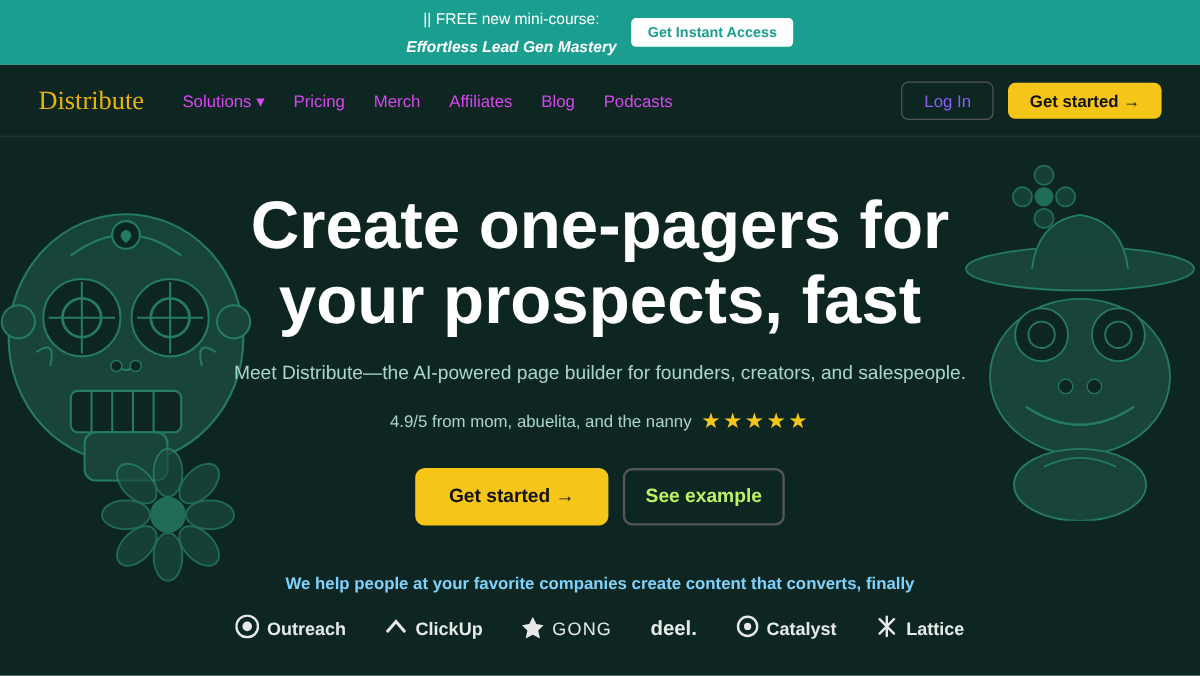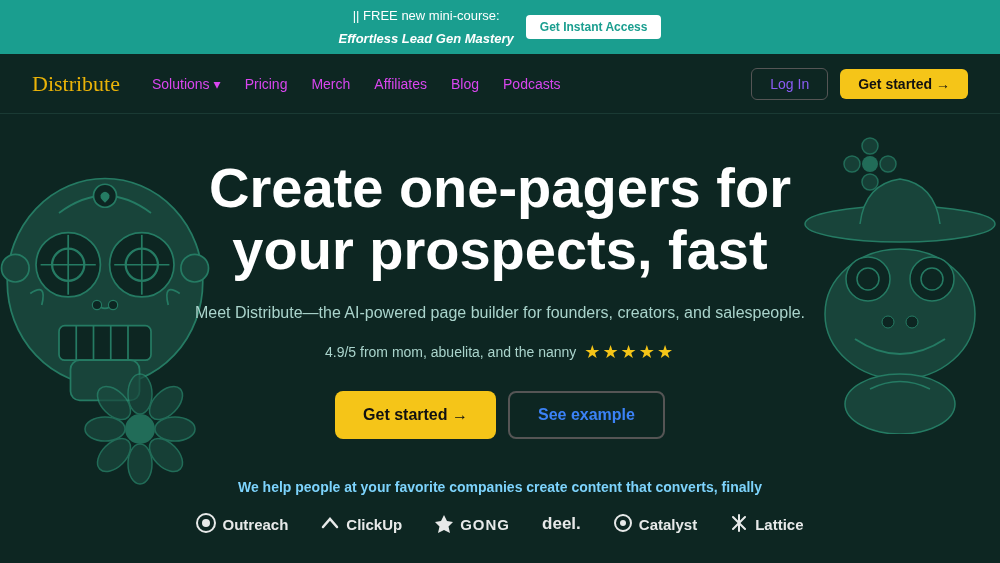--- a/index.html
+++ b/index.html
@@ -183,22 +183,22 @@
       color: #111;
       padding: 13px 28px;
       border-radius: 8px;
       font-size: 16px;
       font-weight: 700;
       cursor: pointer;
     }
     .btn-hero-secondary {
       background: transparent;
       border: 2px solid #555;
-      color: #3b82f6;
-      padding: 13px 28px;
+      color: #bef264;
+      padding: 13px 17px;
       border-radius: 8px;
       font-size: 16px;
       font-weight: 600;
       cursor: pointer;
     }
 
     
     .partners {
       position: relative;
       z-index: 2;
@@ -389,21 +389,21 @@
         </span>
         <span>ClickUp</span>
       </div>
 
       <div class="partner-logo">
         <span>
           <svg width="20" height="20" viewBox="0 0 20 20" fill="white" xmlns="http://www.w3.org/2000/svg">
             <polygon points="10,2 13,8 19,9 14.5,13.5 16,20 10,17 4,20 5.5,13.5 1,9 7,8" fill="white"></polygon>
           </svg>
         </span>
-        <span style="font-weight:700;letter-spacing:1px;text-align:right;">GONG</span>
+        <span style="font-weight:400;letter-spacing:1px;text-align:right;">GONG</span>
       </div>
 
       <div class="partner-logo">
         <span style="font-size:17px;font-weight:800;">deel.</span>
       </div>
 
       <div class="partner-logo">
         <span>
           <svg width="20" height="20" viewBox="0 0 20 20" fill="none" xmlns="http://www.w3.org/2000/svg">
             <circle cx="10" cy="10" r="8" stroke="white" stroke-width="2" fill="none"></circle>

